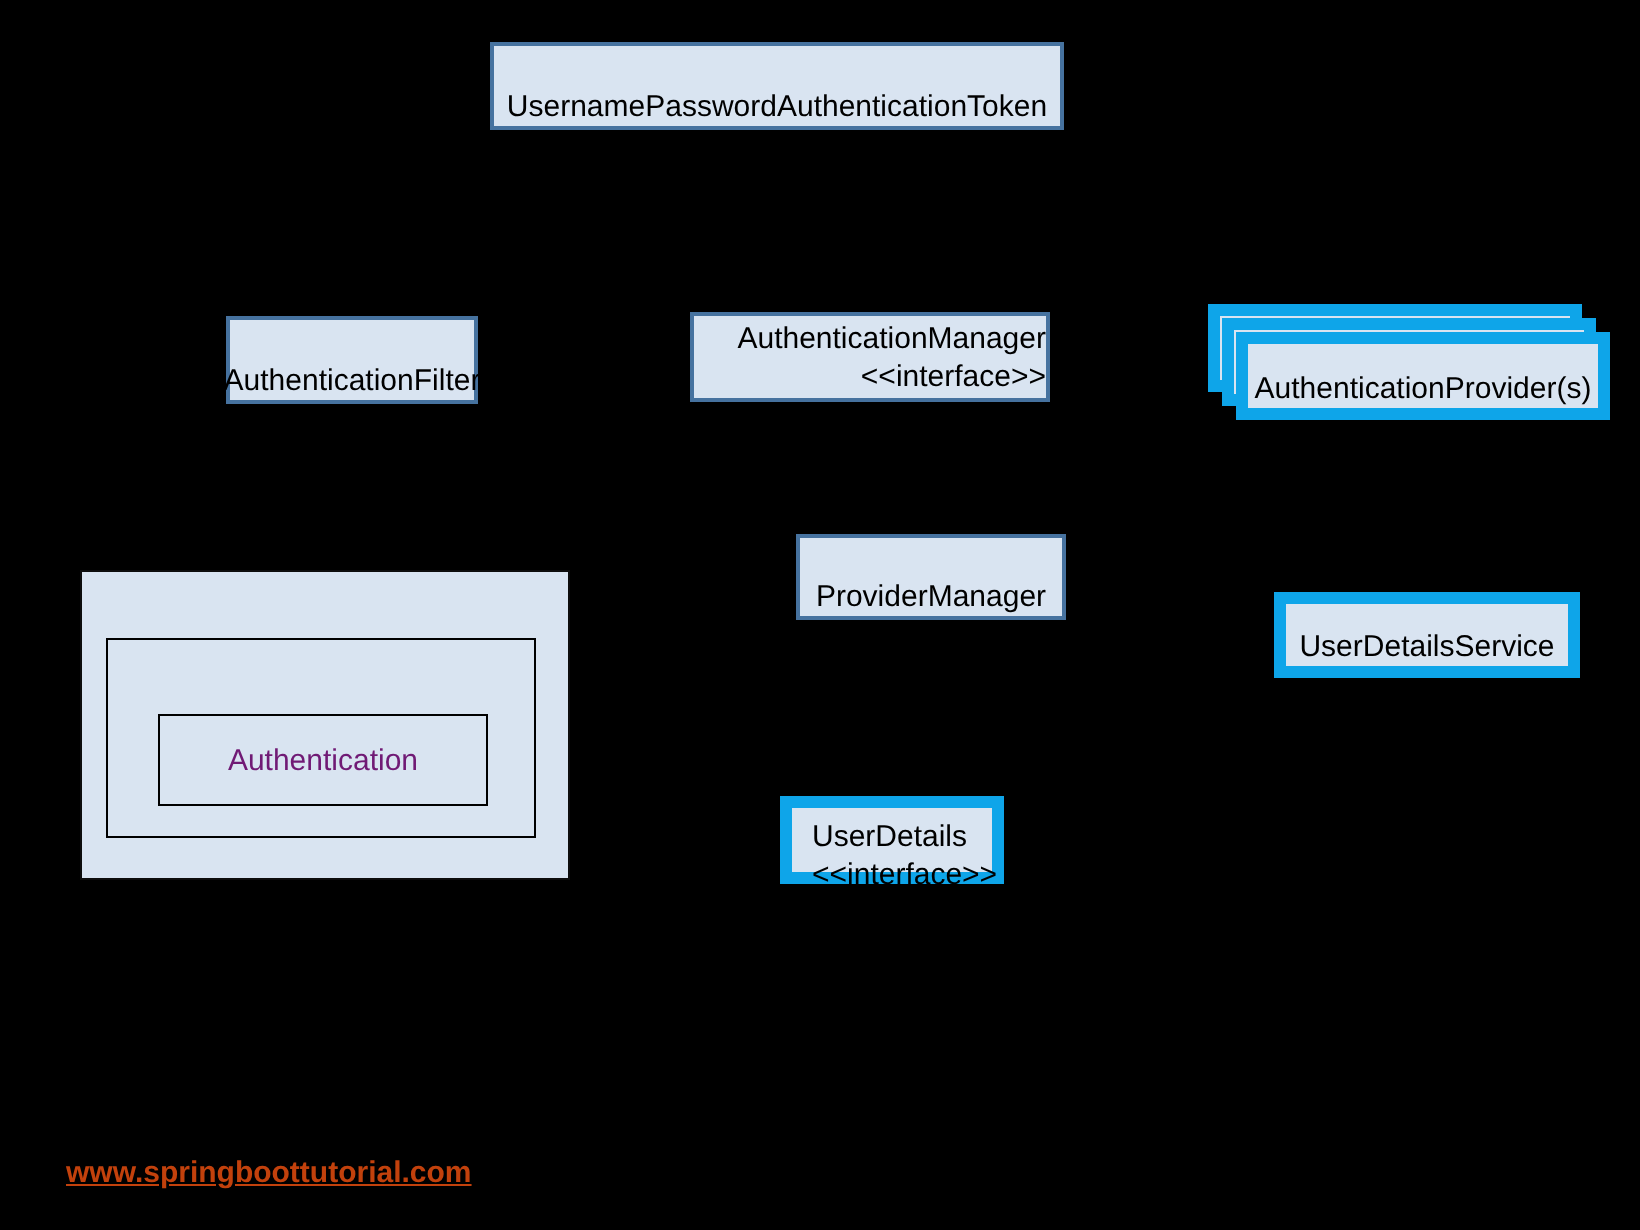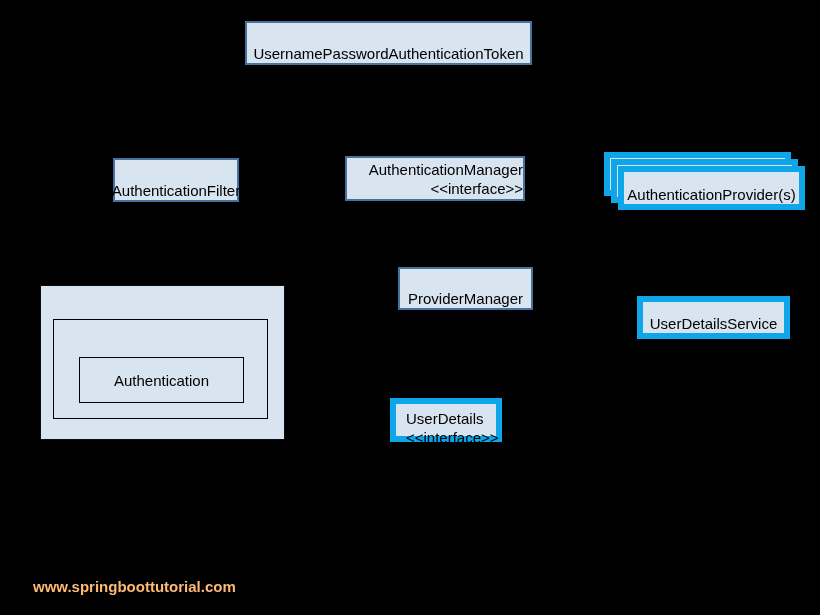--- a/index.html
+++ b/index.html
@@ -36,35 +36,36 @@
     text-align:center;font-size:15px;color:#000;
   }
   .inner-box{
     position:absolute;
     background:#d9e4f1;
     border:1px solid #000;
     box-sizing:border-box;
   }
   .auth-inner{
     display:flex;align-items:center;justify-content:center;
-    font-size:15px;color:#000000;
+    font-size:15px;color:#701a75;
   }
   .left-align{
     justify-content:flex-start;
     text-align:left;
     padding-left:10px;
     align-items:flex-start;
     padding-top:5px;
   }
   .footer-link{
     position:absolute;
     left:33px;top:578px;
     font-size:15px;
     font-weight:bold;
-    color:#fdba74;
+    color:#c2410c;
+    text-decoration:underline;
     cursor:pointer;
   }
 </style>
 </head>
 <body>
 
 <div class="canvas">
 
   <div class="box blue-border" style="left:245px;top:21px;width:287px;height:44px;">
     <span>UsernamePasswordAuthenticationToken</span>

